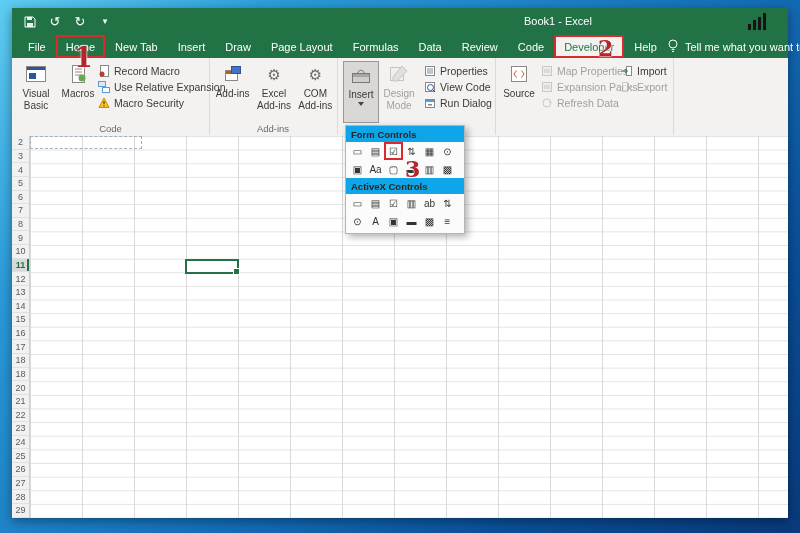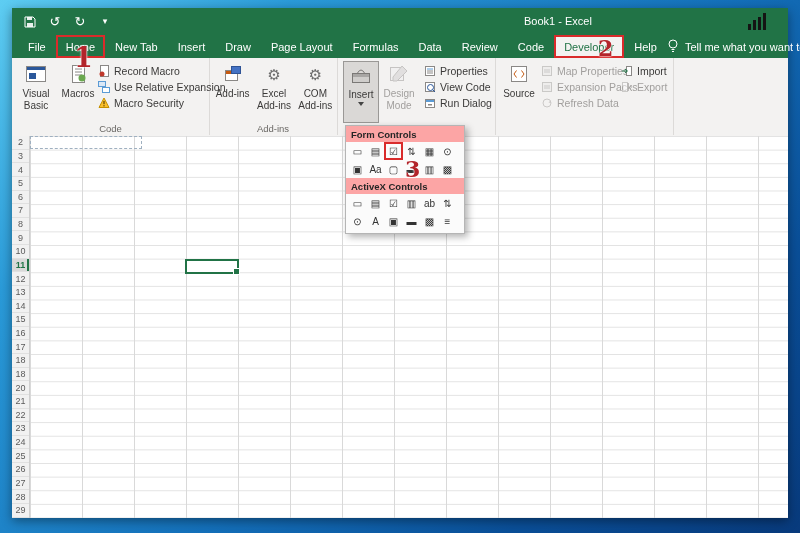--- a/index.html
+++ b/index.html
@@ -61,21 +61,21 @@
     background-image:linear-gradient(to right,#d9d9d9 1px,transparent 1px),
                      linear-gradient(to bottom,#e3e3e3 1px,transparent 1px);
     background-size:52px 13.64px;}
   .marquee{position:absolute;left:0;top:0;width:112px;height:13px;border:1.5px dashed #9fb0c0;box-sizing:border-box;}
   .selection{position:absolute;left:155px;top:122.5px;width:54px;height:15px;border:2px solid #217346;box-sizing:border-box;}
   .fill-handle{position:absolute;right:-3px;bottom:-3px;width:5px;height:5px;background:#217346;border:1px solid #fff;}
 
   
   .panel{position:absolute;left:333px;top:117px;width:118px;background:#fbfbfb;
     border:1px solid #b5b5b5;box-shadow:3px 3px 7px rgba(0,0,0,.3);z-index:20;padding-bottom:3px;}
-  .panel-header{font-size:9.5px;font-weight:bold;color:#262626;padding:3px 5px 2px;background:#fca5a5;}
+  .panel-header{font-size:9.5px;font-weight:bold;color:#262626;padding:3px 5px 2px;background:#0ea5e9;}
   .icon-row{display:flex;gap:3px;padding:2px 4px;}
   .fc-icon{width:15px;height:14px;display:flex;align-items:center;justify-content:center;
     font-size:10px;color:#333;}
   .fc-icon.boxed{outline:2px solid #d92b2b;outline-offset:0;}
 
   .tooltip{position:absolute;left:390px;top:164px;height:17px;padding:0 5px;background:#fff;
     border:1px solid #9b9b9b;box-shadow:2px 2px 3px rgba(0,0,0,.25);font-size:9px;color:#555;
     display:flex;align-items:center;z-index:30;white-space:nowrap;}
 
   

